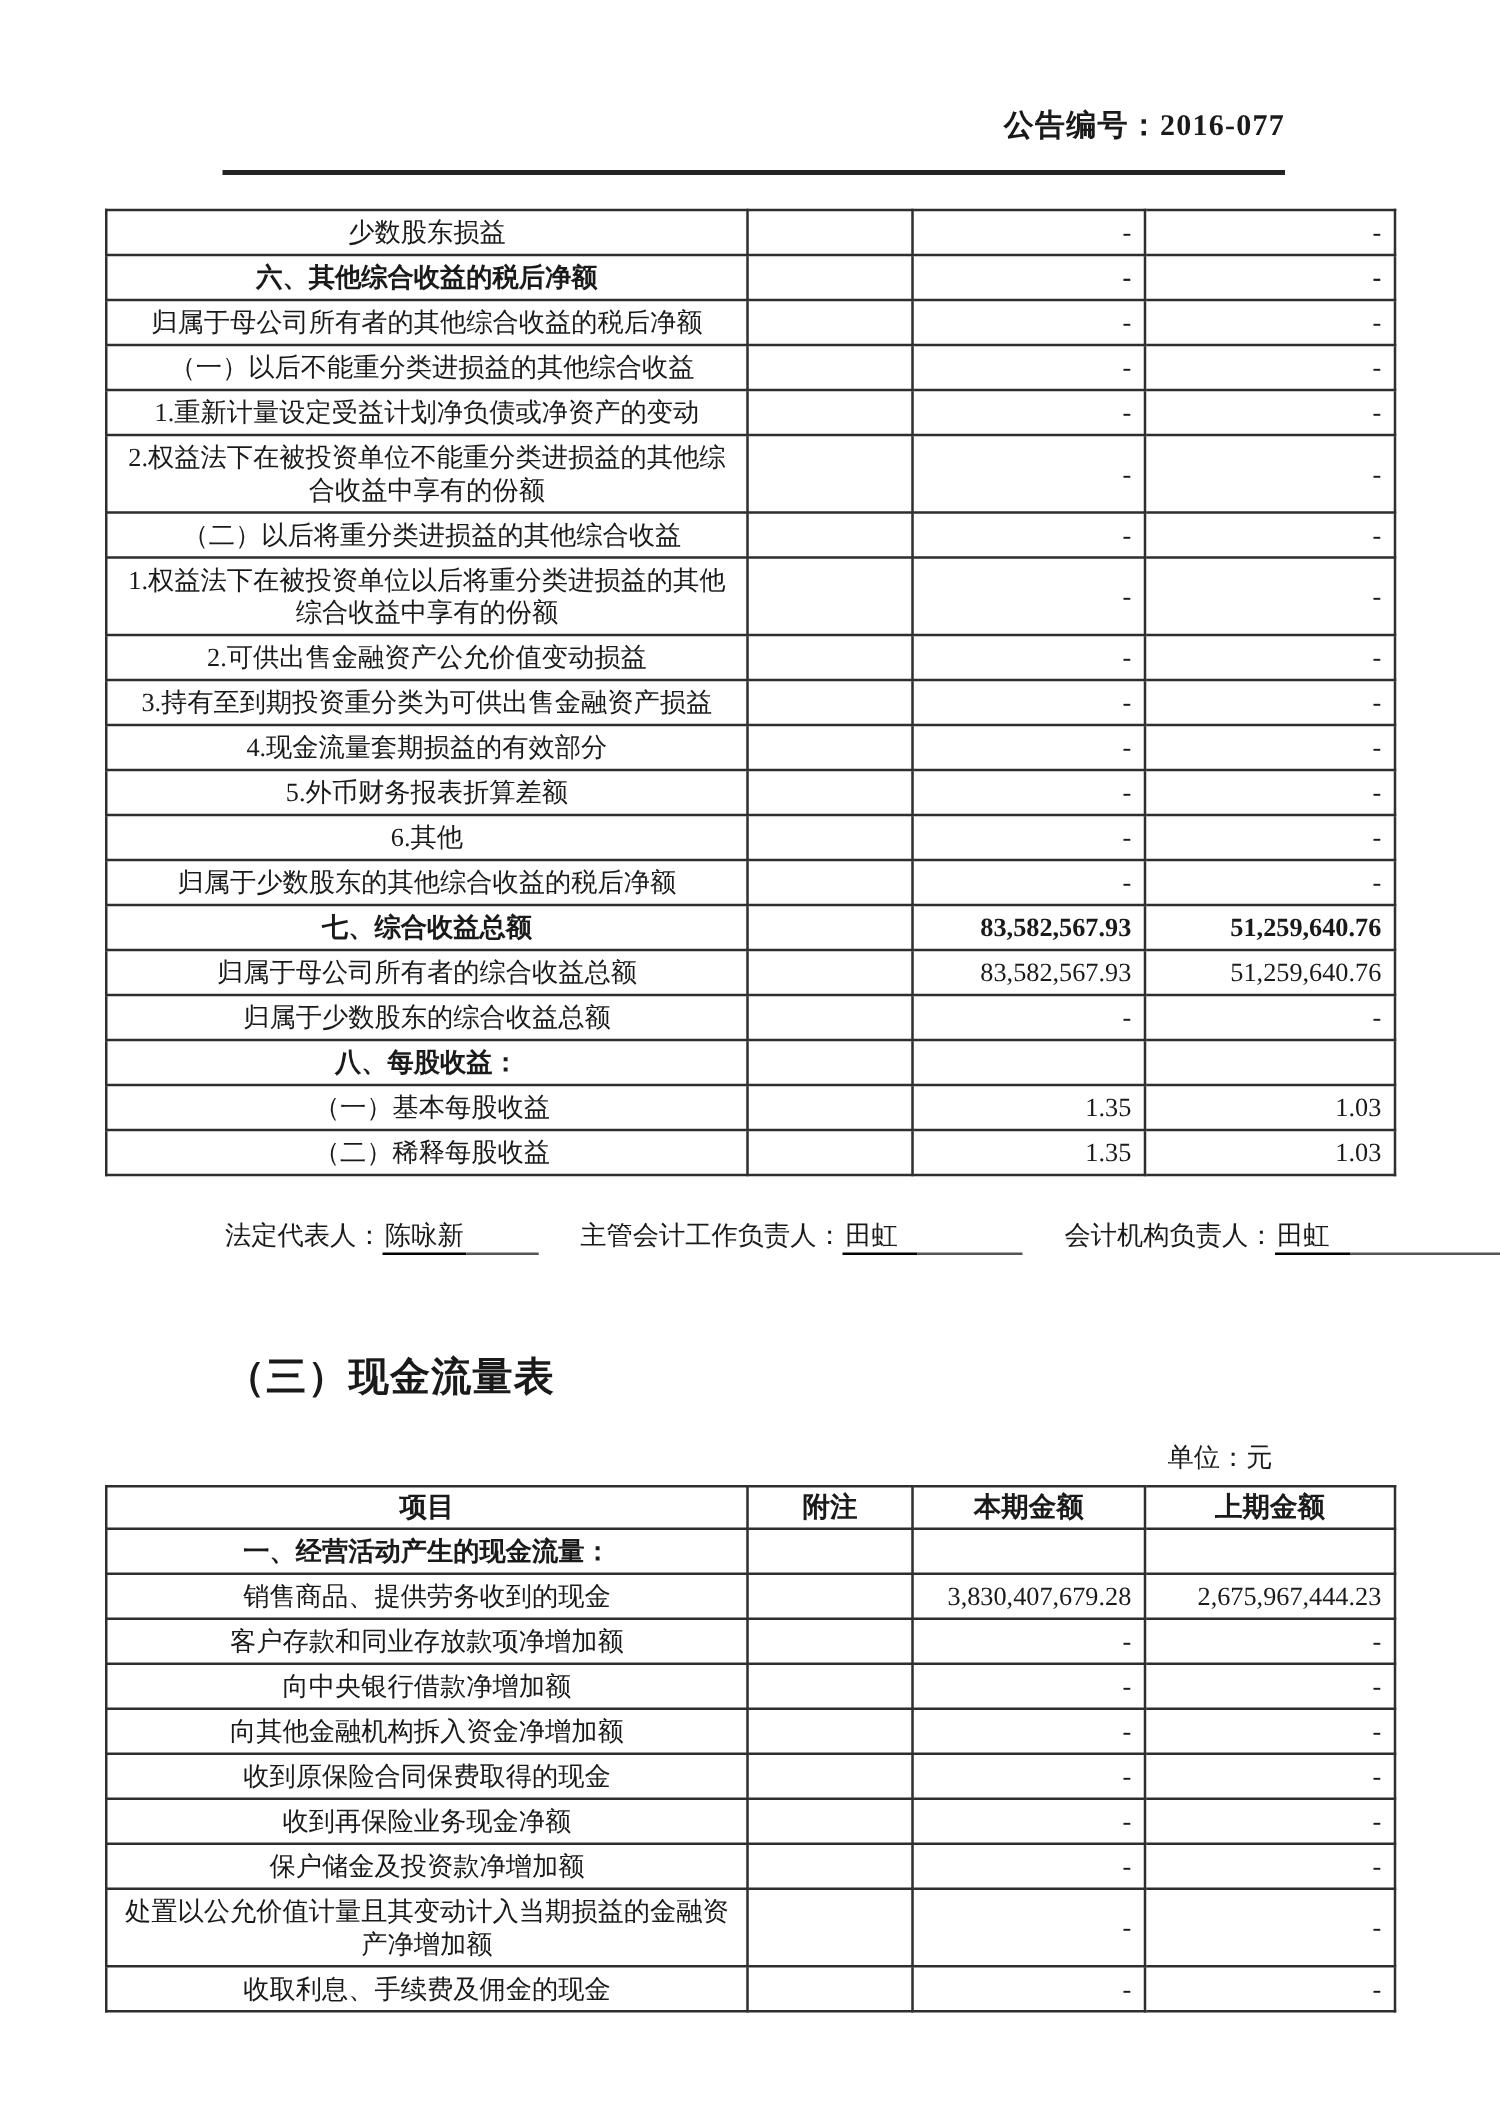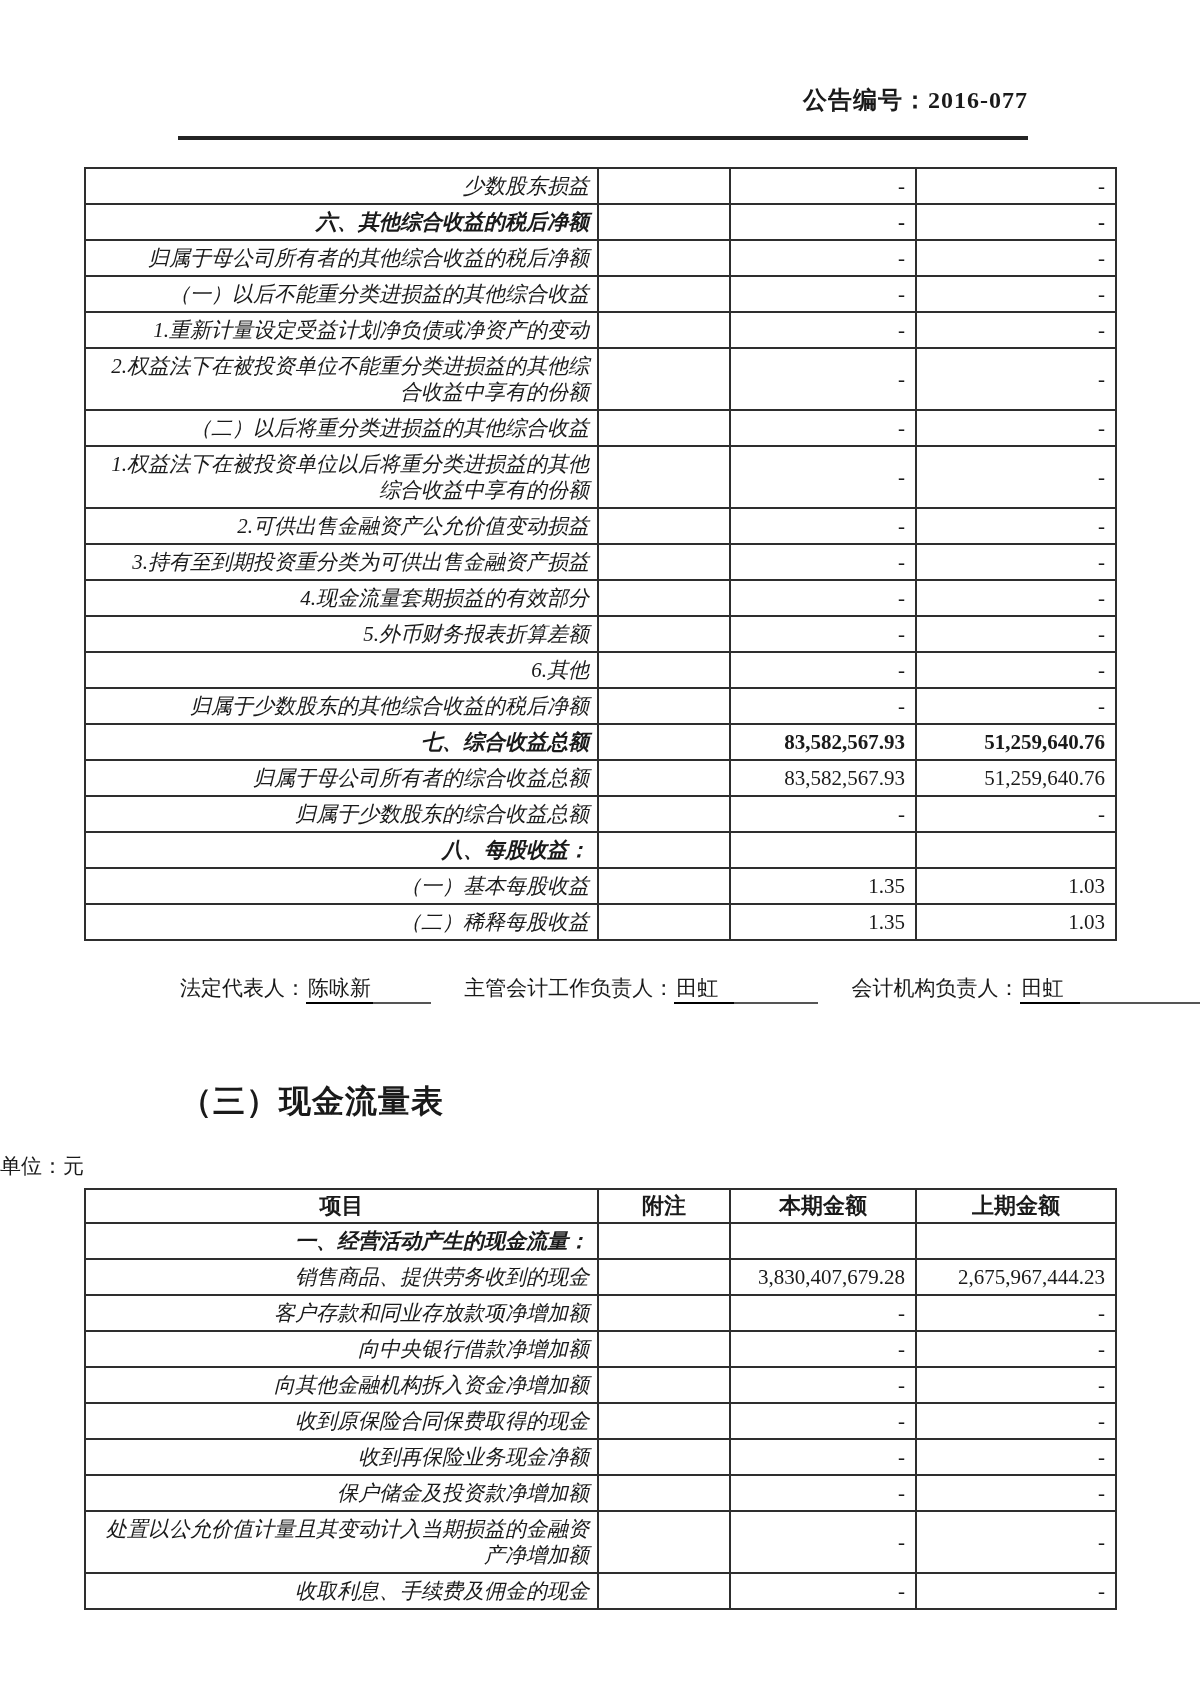--- a/index.html
+++ b/index.html
@@ -33,21 +33,21 @@
     margin-left: 84px;
   }
   table.fin-table td, table.fin-table th {
     border: 2px solid #2e2e2e;
     font-size: 21px;
     line-height: 26px;
     height: 32px;
     vertical-align: middle;
     overflow: hidden;
   }
-  td.c-item { text-align: right; padding: 4px 8px; font-style: italic; }
+  td.c-item { text-align: center; padding: 4px 8px; }
   td.c-item.indent { padding-left: 16px; }
   td.c-note { padding: 4px 6px; }
   td.c-amt { text-align: right; padding: 4px 10px 4px 6px; }
   tr.bold td { font-weight: bold; }
   table.fin-table th {
     text-align: center;
     font-weight: bold;
     font-size: 22px;
     padding: 3px 6px;
   }
@@ -71,20 +71,21 @@
   .tail-3 { width: 122px; }
   
   .section-title {
     margin: 76px 0 0 180px;
     font-size: 32px;
     font-weight: bold;
     letter-spacing: 1px;
   }
   .unit-line {
     margin: 28px 182px 8px 0;
+    text-align: right;
     font-size: 21px;
   }
 </style>
 </head>
 <body>
 
 <div class="page">
 
   <div class="doc-header">
     <span class="doc-no">公告编号：2016-077</span>

